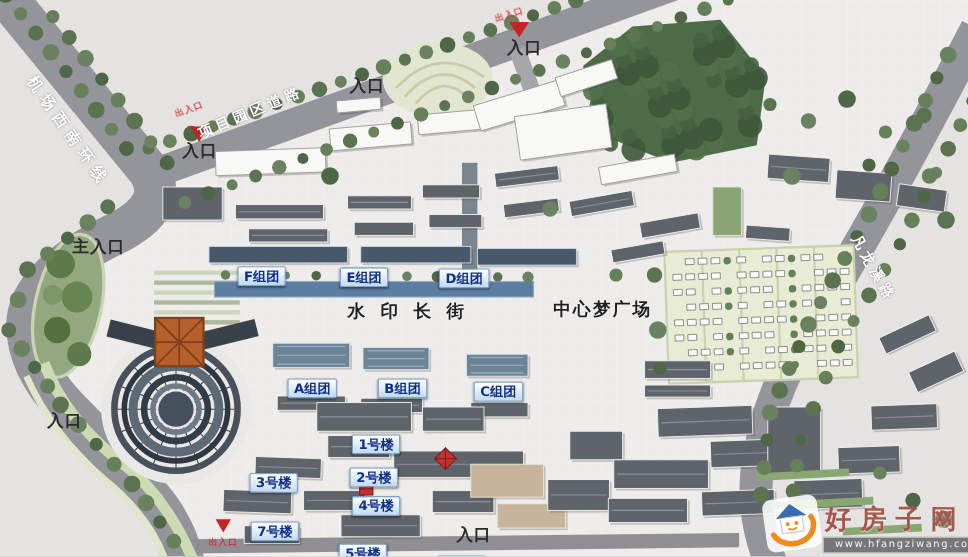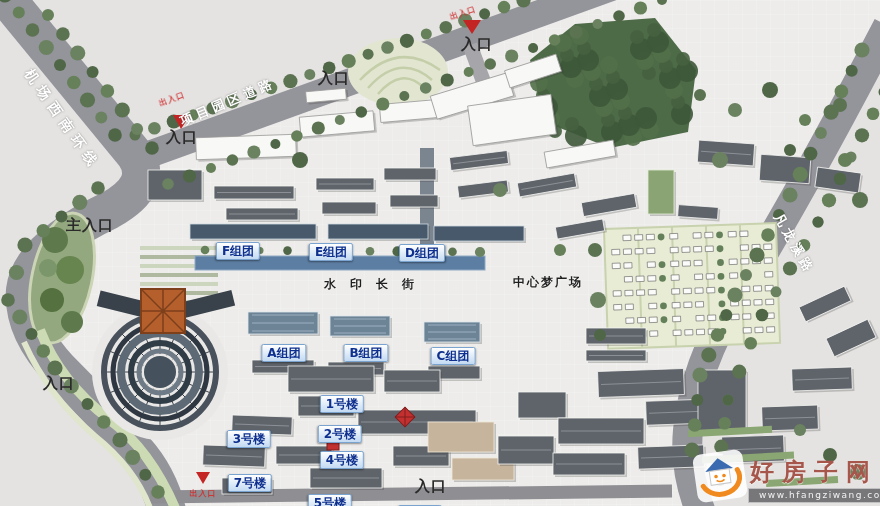--- a/index.html
+++ b/index.html
@@ -3,21 +3,21 @@
 <meta charset="utf-8">
 <style>
   html,body{margin:0;padding:0;background:#cfcfcd;font-family:"DejaVu Sans",sans-serif;}
   .stage{position:relative;width:880px;height:506px;overflow:hidden;background:#e4e3e1;}
   .stage svg{position:absolute;left:0;top:0;}
   .lbl{position:absolute;transform:translate(-50%,-50%);white-space:nowrap;}
   .road-label{color:#ffffff;font-weight:bold;font-size:13px;letter-spacing:4px;text-shadow:0 0 2px rgba(60,60,60,.6);}
   .badge{display:inline-block;padding:0 5px;height:16px;line-height:16px;font-size:12px;font-weight:bold;
          color:#0e2f8e;background:linear-gradient(#ffffff,#c3daf2);border:1px solid #7aa3cf;border-radius:2px;
          box-shadow:0 1px 2px rgba(0,0,0,.4);}
-  .place{color:#1f1f1f;font-size:12px;font-weight:bold;letter-spacing:2px;text-shadow:0 0 2px rgba(255,255,255,.8);}
+  .place{color:#1f1f1f;font-size:16px;font-weight:bold;letter-spacing:2px;text-shadow:0 0 2px rgba(255,255,255,.8);}
   .street{letter-spacing:14px;}
   .entry{color:#2a2a2a;font-size:15px;font-weight:bold;letter-spacing:1px;}
   .rednote{color:#cf3030;font-size:8px;font-weight:bold;letter-spacing:1px;opacity:.9;filter:blur(.3px);}
   .wm{position:absolute;left:692px;top:446px;width:186px;height:60px;}
   .wm-title{position:absolute;left:58px;top:10px;font-family:"DejaVu Serif",serif;font-size:24px;font-weight:bold;
             color:#a7564b;letter-spacing:8px;text-shadow:0 1px 1px rgba(255,255,255,.7);}
   .wm-url{position:absolute;left:56px;top:42px;width:152px;height:13px;line-height:13px;text-align:center;
           background:rgba(88,88,92,.78);border:1px solid rgba(255,255,255,.55);color:#f2f2f2;
           font-size:9px;letter-spacing:1.5px;}
 </style>

